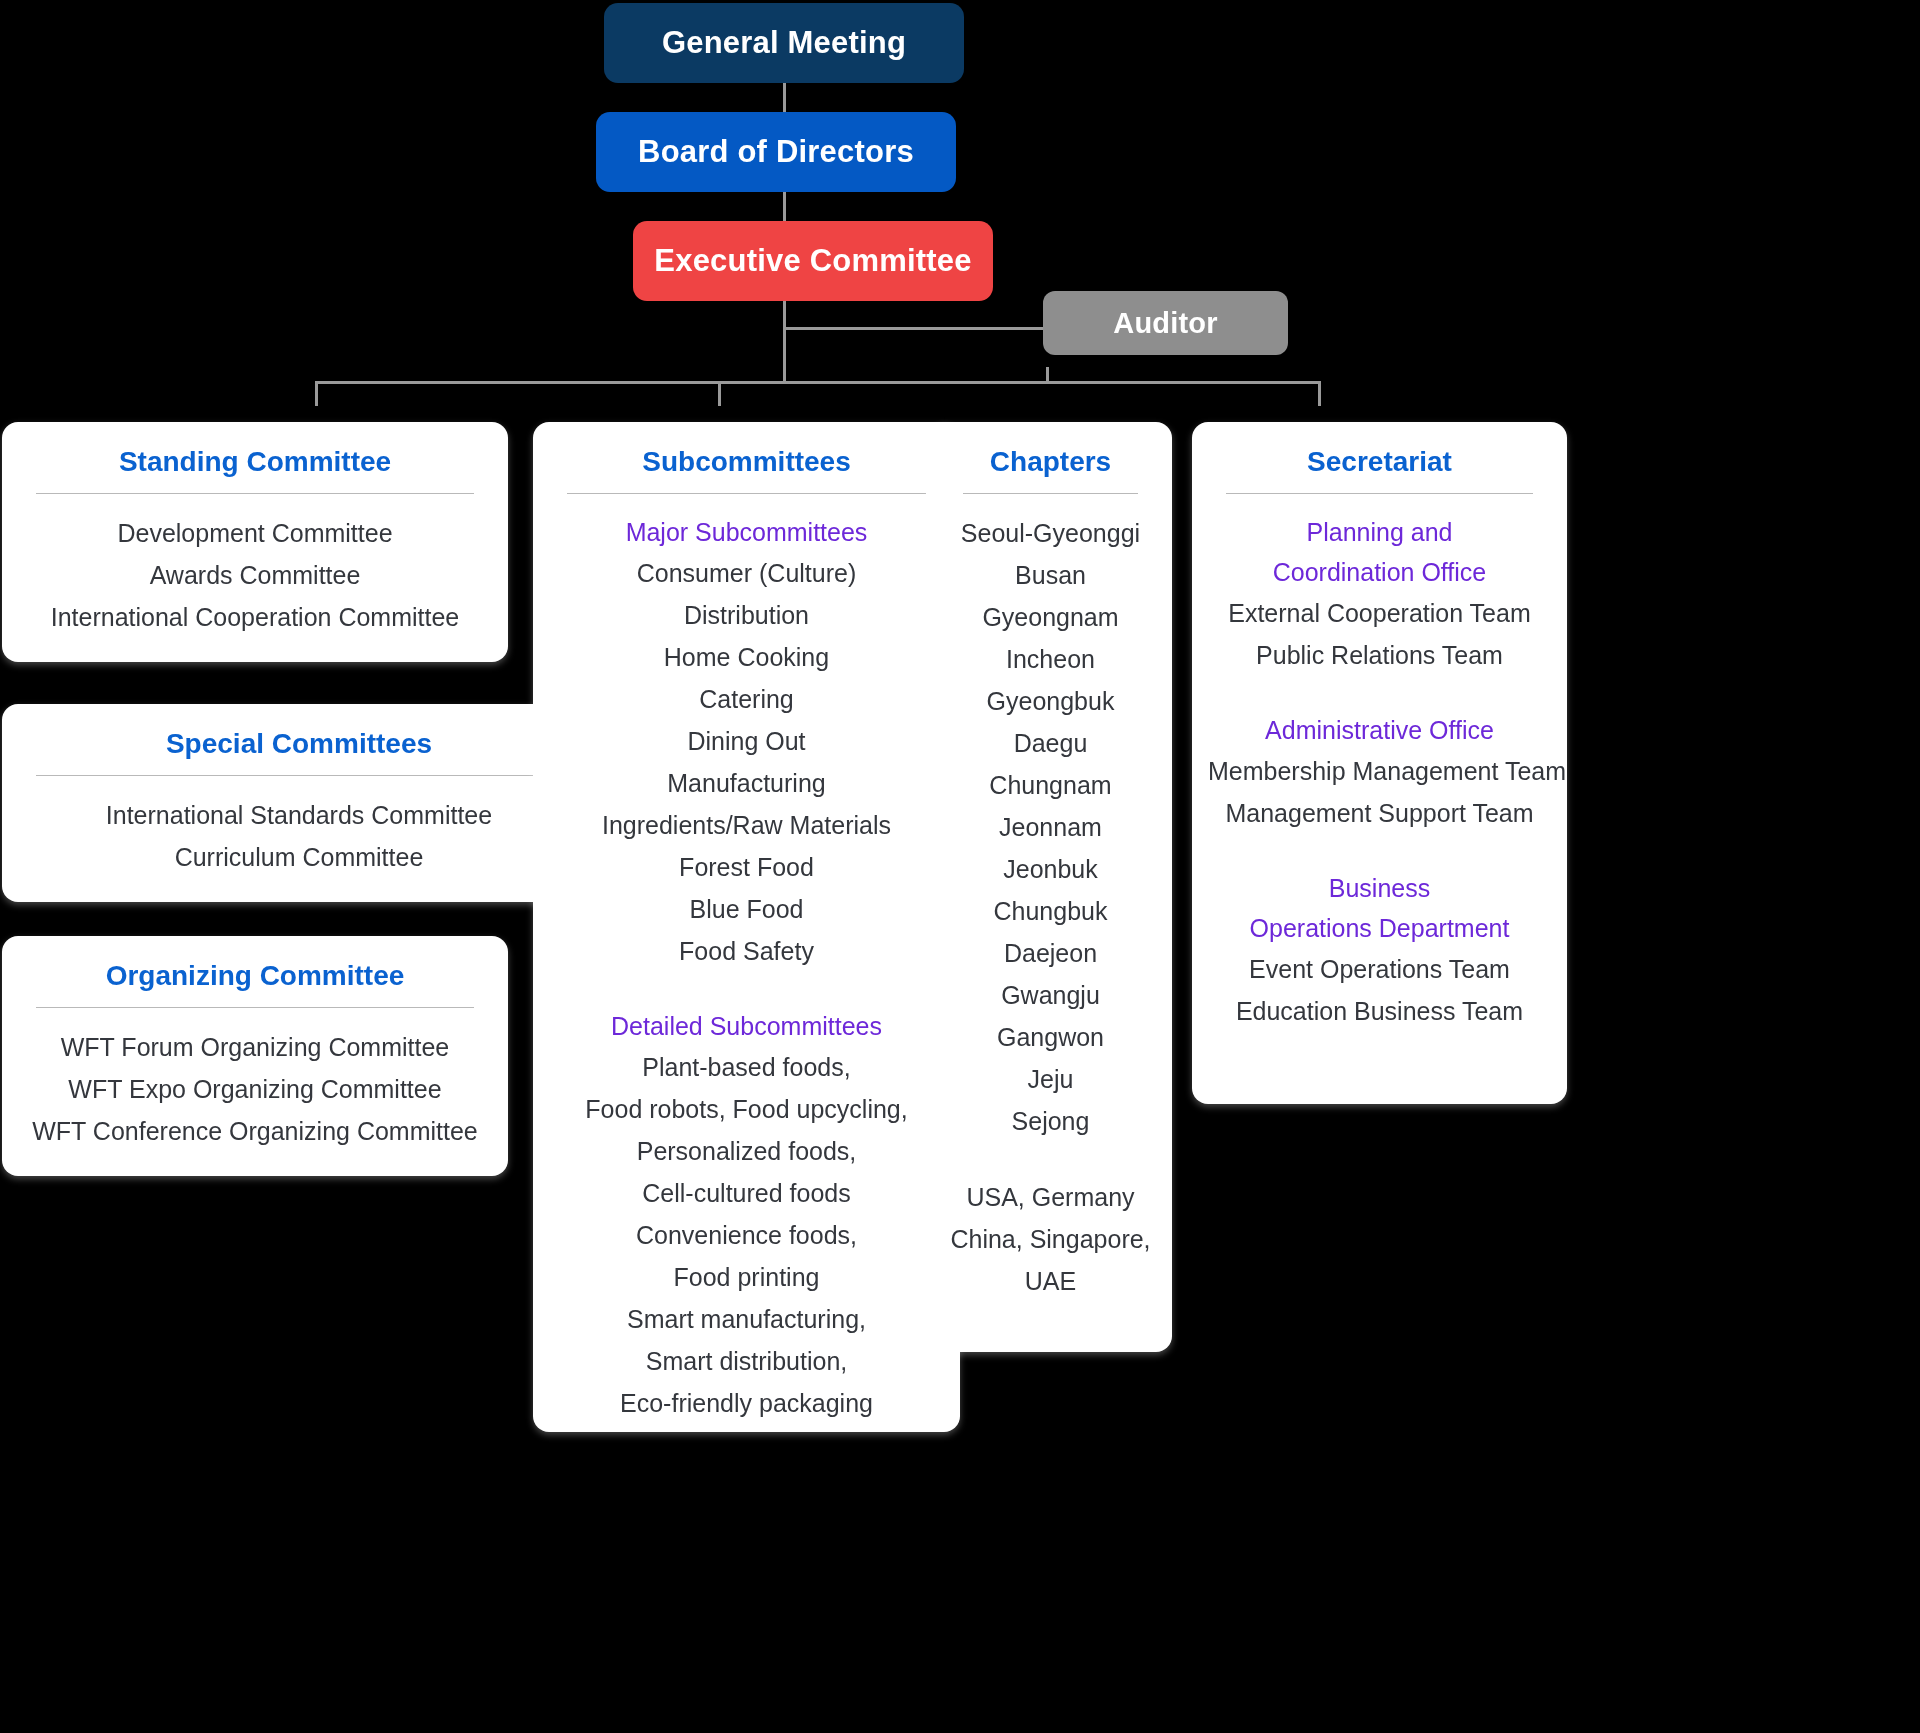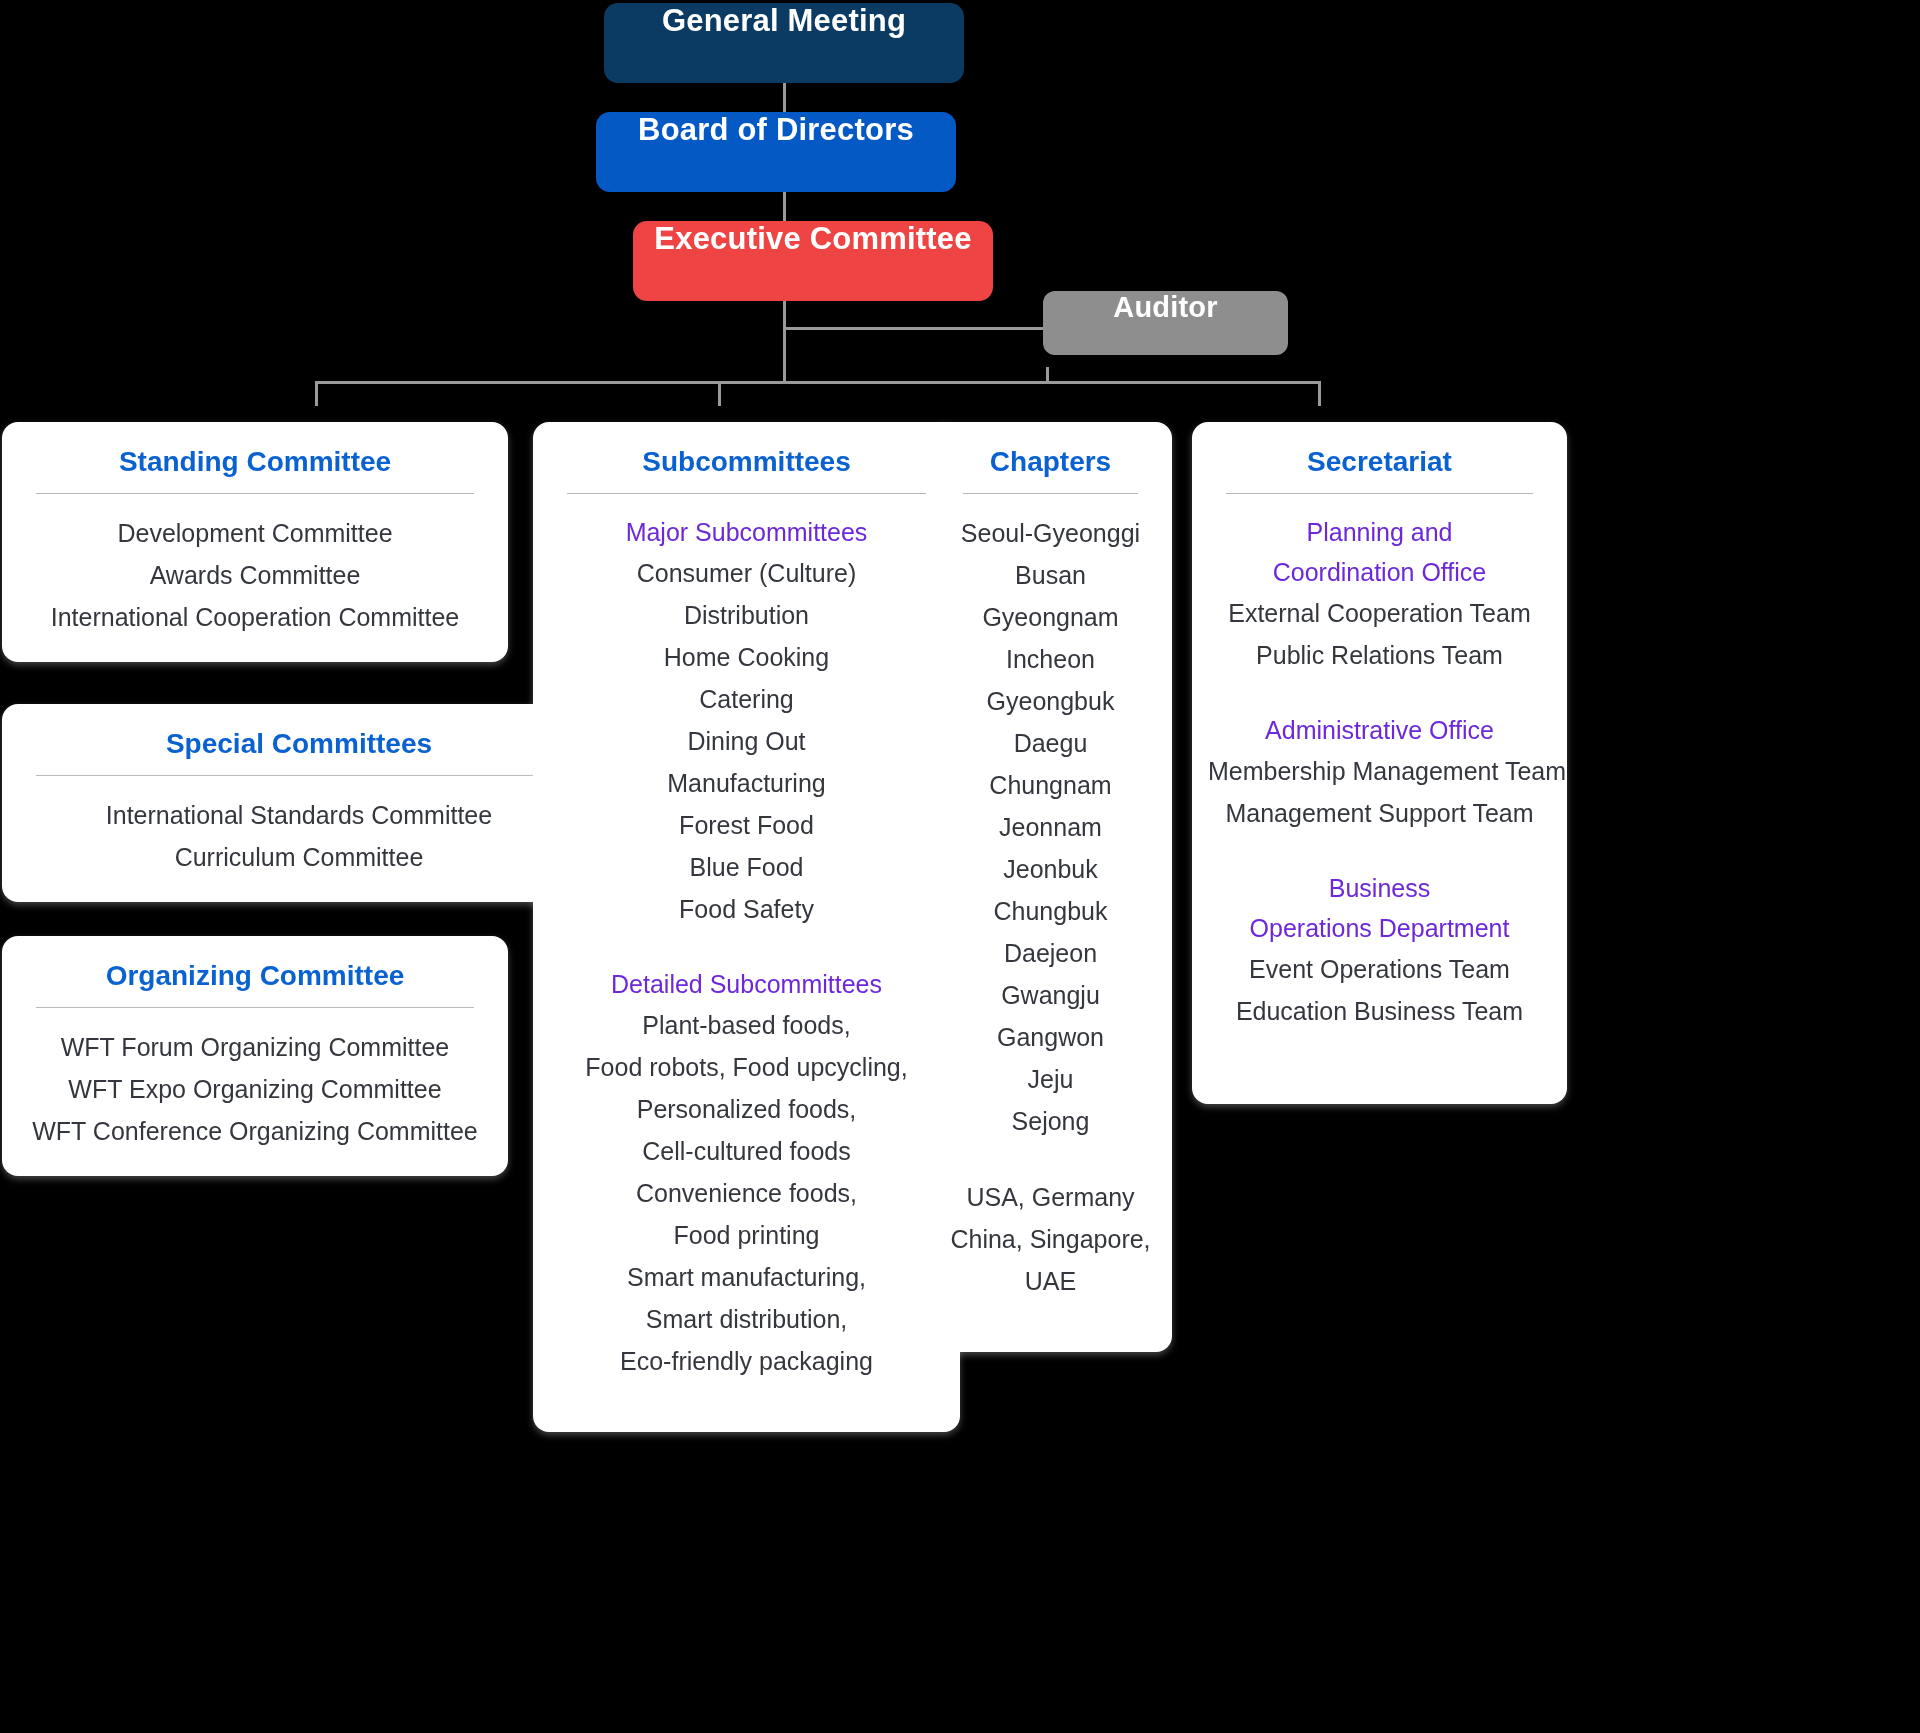--- a/index.html
+++ b/index.html
@@ -14,21 +14,21 @@
     width: 1920px;
     height: 1733px;
     overflow: hidden;
   }
 
   
   .topbox {
     position: absolute;
     border-radius: 14px;
     display: flex;
-    align-items: flex-start;
+    align-items: center;
     justify-content: center;
     color: #ffffff;
     font-weight: bold;
     letter-spacing: .2px;
     text-align: center;
   }
   #general-meeting {
     left: 604px; top: 3px; width: 360px; height: 80px;
     background: #0b3a63;
     font-size: 31px;
@@ -163,20 +163,21 @@
   <div class="card" id="card-subcommittees">
     <div class="card-title">Subcommittees</div>
     <div class="divider"></div>
     <div class="group-head">Major Subcommittees</div>
     <div class="item">Consumer (Culture)</div>
     <div class="item">Distribution</div>
     <div class="item">Home Cooking</div>
     <div class="item">Catering</div>
     <div class="item">Dining Out</div>
     <div class="item">Manufacturing</div>
+    <div class="item">Ingredients/Raw Materials</div>
     <div class="item">Forest Food</div>
     <div class="item">Blue Food</div>
     <div class="item">Food Safety</div>
     <div class="spacer"></div>
     <div class="group-head">Detailed Subcommittees</div>
     <div class="item">Plant-based foods,</div>
     <div class="item">Food robots, Food upcycling,</div>
     <div class="item">Personalized foods,</div>
     <div class="item">Cell-cultured foods</div>
     <div class="item">Convenience foods,</div>

